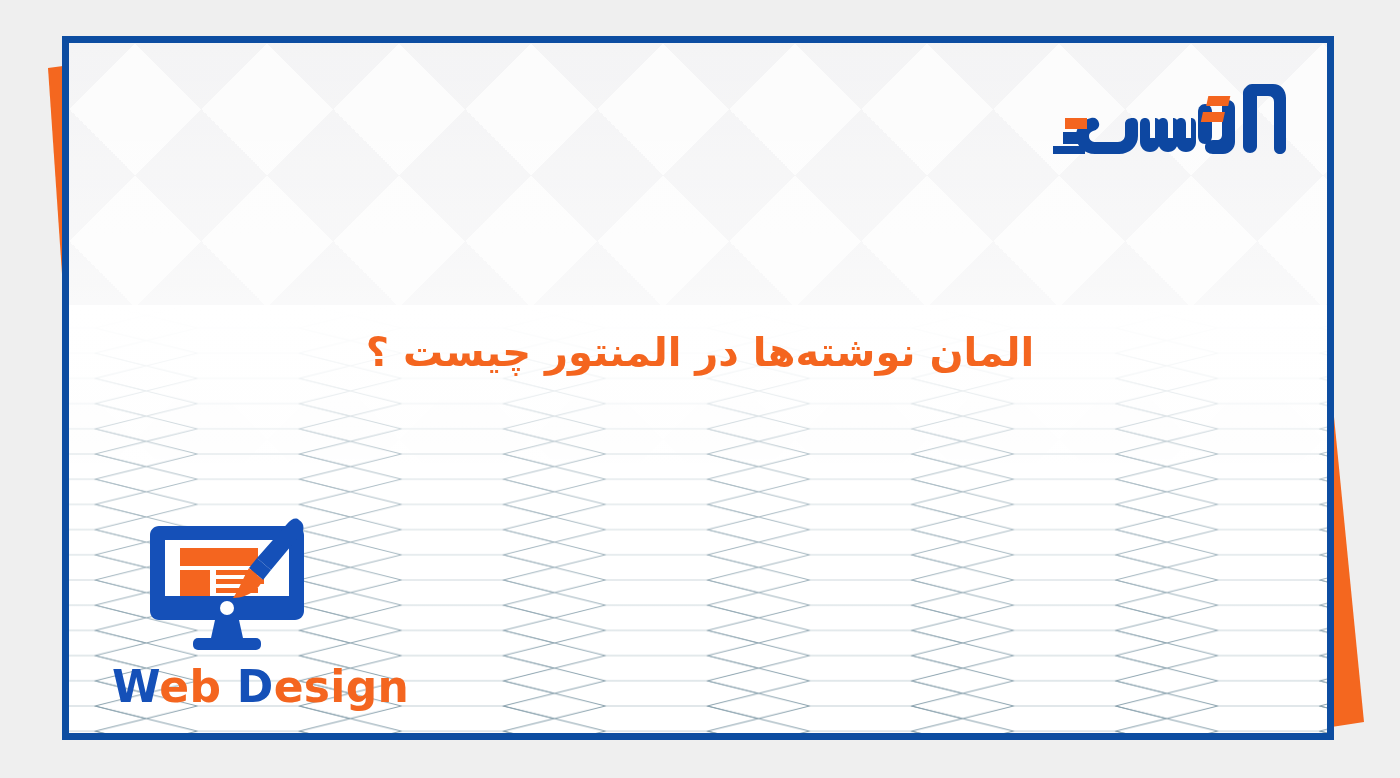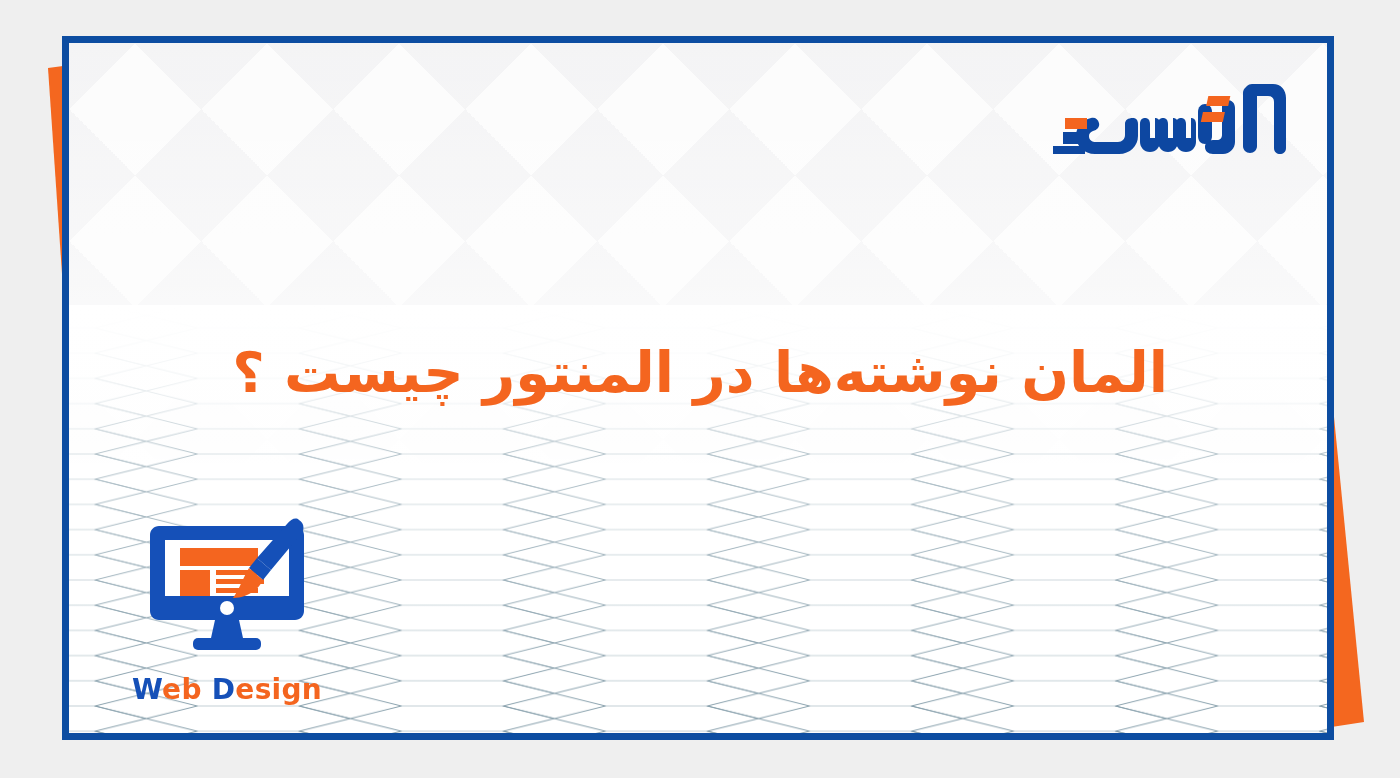--- a/index.html
+++ b/index.html
@@ -97,21 +97,21 @@
 
   
   .headline {
     position: absolute;
     z-index: 6;
     top: 300px;
     left: 0;
     width: 100%;
     text-align: center;
     color: #f4651f;
-    font-size: 56px;
+    font-size: 40px;
     font-weight: 700;
     line-height: 1.25;
     direction: rtl;
     letter-spacing: 0;
     font-family: "DejaVu Sans", "Liberation Sans", sans-serif;
   }
 
   
   .badge {
     position: absolute;
@@ -123,22 +123,22 @@
     direction: ltr;
   }
   .badge-icon {
     width: 160px;
     height: 135px;
     margin: 0 auto;
     display: block;
   }
   .badge-icon svg { display: block; width: 100%; height: 100%; }
   .badge-label {
-    margin-top: 20px;
-    font-size: 28px;
+    margin-top: 8px;
+    font-size: 44px;
     font-weight: 700;
     letter-spacing: .3px;
     font-family: "DejaVu Sans", "Liberation Sans", sans-serif;
     white-space: nowrap;
   }
   .badge-label .seg-blue   { color: #1550b8; }
   .badge-label .seg-orange { color: #f4651f; }
 </style>
 </head>
 <body>

